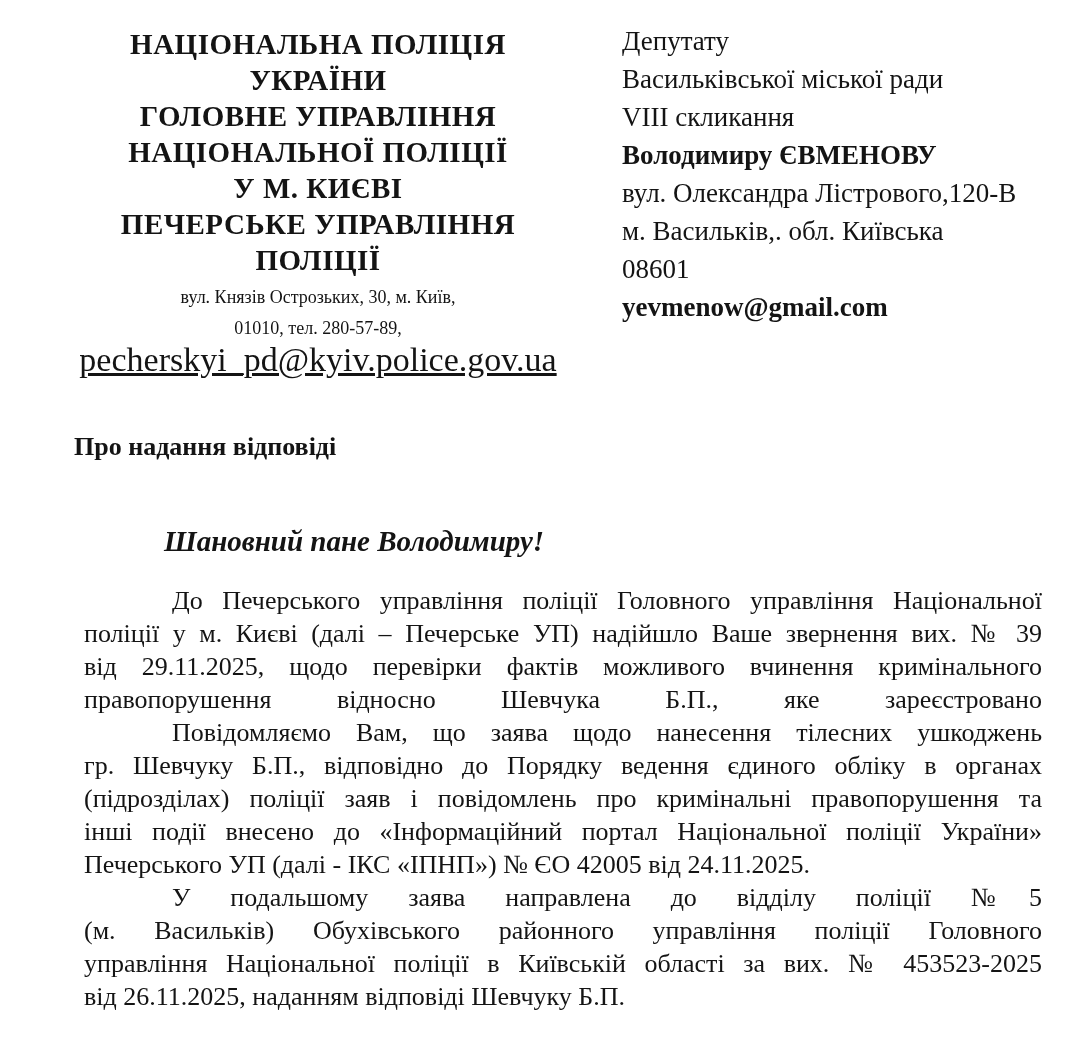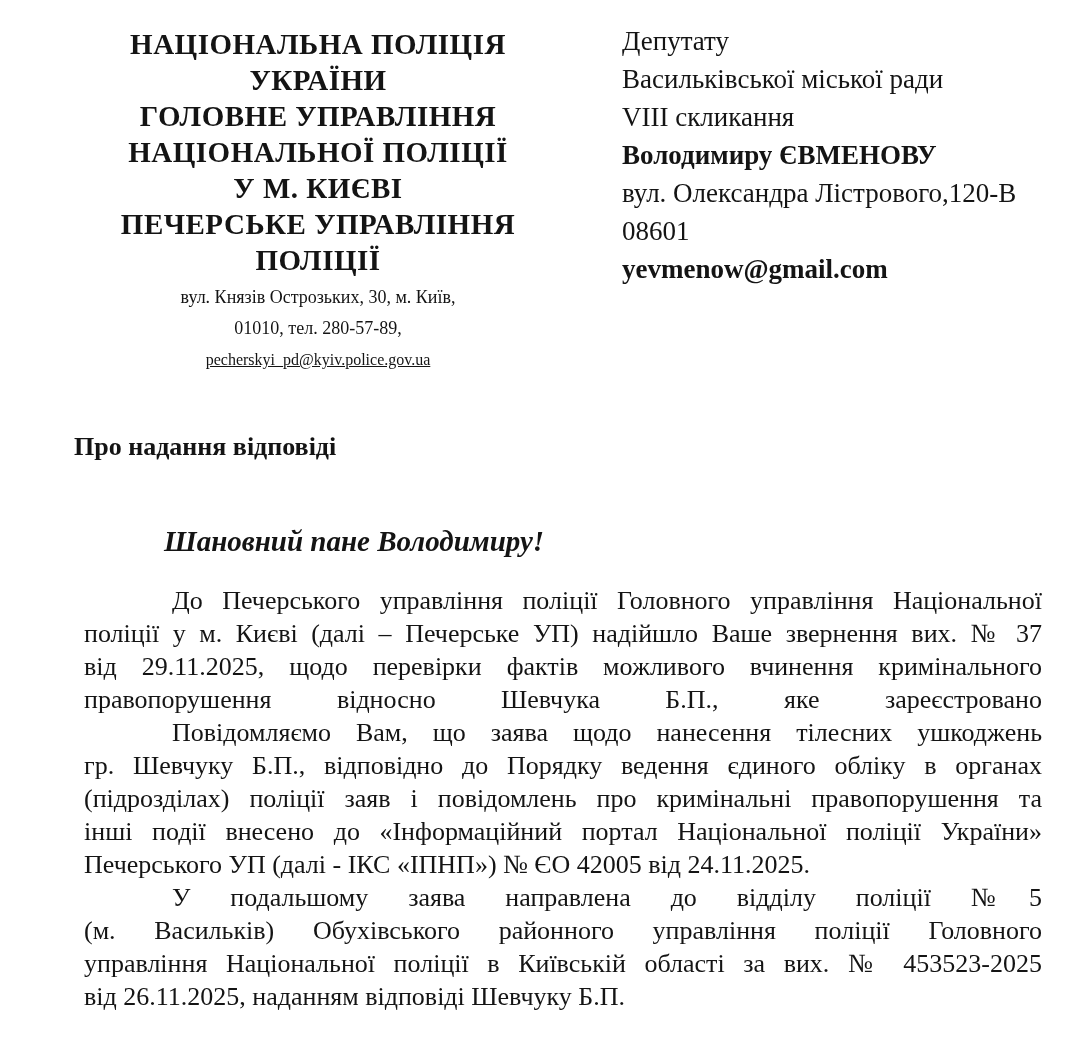--- a/index.html
+++ b/index.html
@@ -16,21 +16,21 @@
   .sender {
     position: absolute;
     left: 72px;
     top: 26px;
     width: 492px;
     text-align: center;
   }
   .org-line  { font-weight: bold; font-size: 29px; line-height: 36px; letter-spacing: 0.5px; }
   .addr      { margin-top: 4px; }
   .addr-line { font-size: 18px; line-height: 31px; }
-  .email-line{ font-size: 16px; line-height: 31px; text-decoration: underline; }
+  .email-line{ font-size: 34px; line-height: 31px; text-decoration: underline; }
   
   .recipient { position: absolute; left: 622px; top: 22px; width: 455px; }
   .rcpt-line { font-size: 27px; line-height: 38px; }
   .rcpt-line.bold { font-weight: bold; }
   
   .subject {
     position: absolute;
     left: 74px;
     top: 431px;
     font-weight: bold;
@@ -83,32 +83,33 @@
       </div>
     <div class="email-line">pecherskyi_pd@kyiv.police.gov.ua</div>
   </div>
 
   <div class="recipient">
       <div class="rcpt-line">Депутату</div>
       <div class="rcpt-line">Васильківської міської ради</div>
       <div class="rcpt-line">VIII скликання</div>
       <div class="rcpt-line bold">Володимиру ЄВМЕНОВУ</div>
       <div class="rcpt-line">вул. Олександра Лістрового,120-В</div>
+      <div class="rcpt-line">м. Васильків,. обл. Київська</div>
       <div class="rcpt-line">08601</div>
       <div class="rcpt-line bold">yevmenow@gmail.com</div>
     </div>
 
   <div class="subject">Про надання відповіді</div>
 
   <div class="salutation">Шановний пане Володимиру!</div>
 
   <div class="body">
     <div class="para">
         <div class="bline indent">До Печерського управління поліції Головного управління Національної</div>
-        <div class="bline">поліції у м. Києві (далі – Печерське УП) надійшло Ваше звернення вих. № 37</div>
+        <div class="bline">поліції у м. Києві (далі – Печерське УП) надійшло Ваше звернення вих. № 39</div>
         <div class="bline">від 29.11.2025, щодо перевірки фактів можливого вчинення кримінального</div>
         <div class="bline">правопорушення відносно Шевчука Б.П., яке зареєстровано</div>
       </div>
     <div class="para">
         <div class="bline indent">Повідомляємо Вам, що заява щодо нанесення тілесних ушкоджень</div>
         <div class="bline">гр. Шевчуку Б.П., відповідно до Порядку ведення єдиного обліку в органах</div>
         <div class="bline">(підрозділах) поліції заяв і повідомлень про кримінальні правопорушення та</div>
         <div class="bline">інші події внесено до «Інформаційний портал Національної поліції України»</div>
         <div class="bline last">Печерського УП (далі - ІКС «ІПНП») № ЄО 42005 від 24.11.2025.</div>
       </div>

